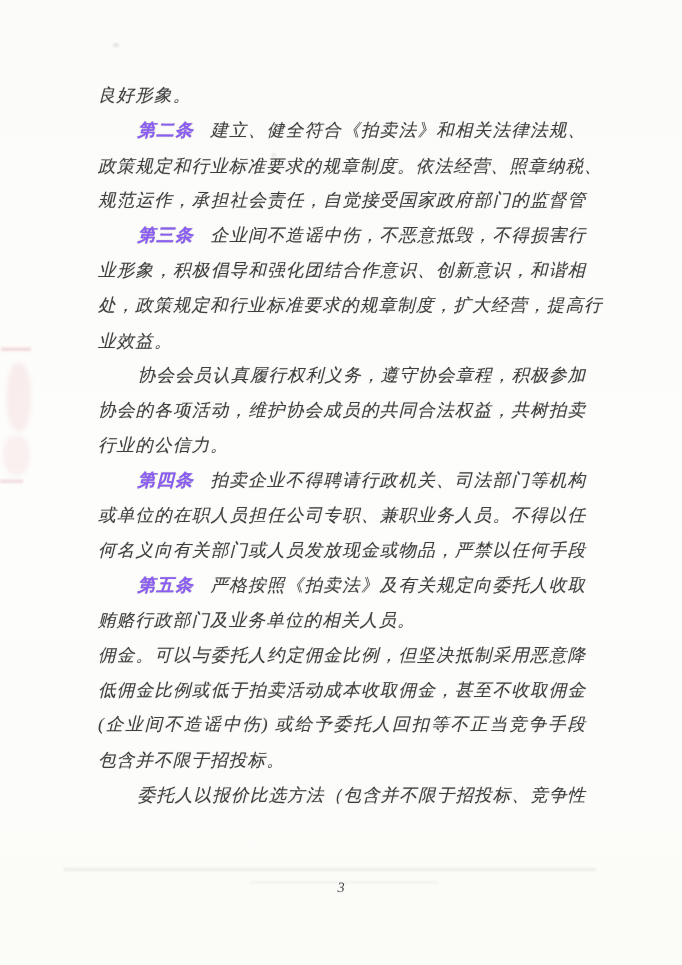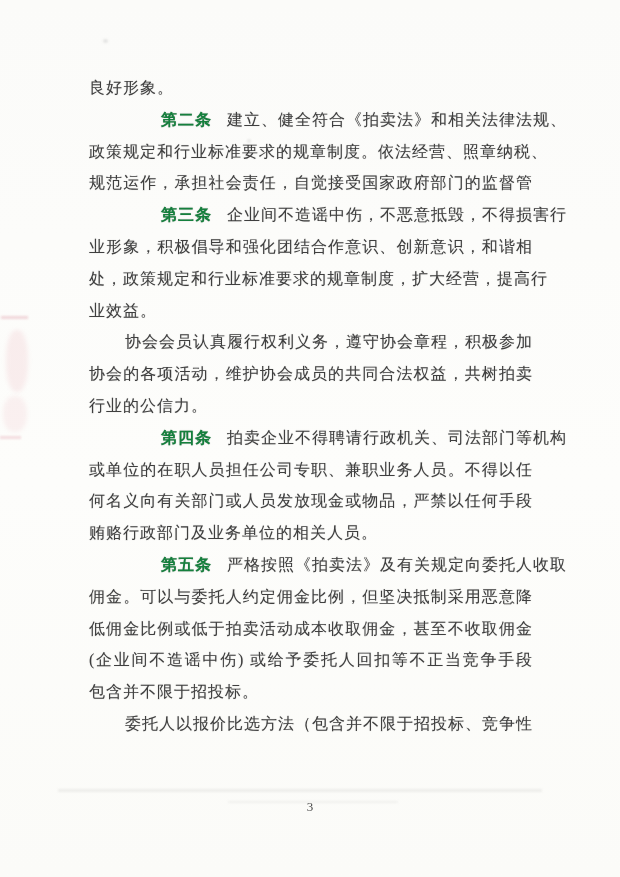--- a/index.html
+++ b/index.html
@@ -3,43 +3,42 @@
 <meta charset="utf-8">
 <style>
   html, body { margin: 0; padding: 0; }
   body {
     width: 620px; height: 877px;
     position: relative;
     background: linear-gradient(180deg, #fbfbf9 0%, #fdfdfb 55%, #fbfbf8 100%);
     font-family: "Liberation Serif", "DejaVu Serif", serif;
     overflow: hidden;
   }
-  .page { position: absolute; inset: 0; }
+  .page { position: absolute; inset: 0; font-style: italic; }
   .text-block {
     position: absolute;
     left: 89px; top: 72px; width: 444px;
     color: #3f3f3f;
     font-size: 16px;
     letter-spacing: 1px;
     text-shadow: 0 0 1px rgba(80,80,80,0.35);
   }
   .line {
     height: 31.8px;
     line-height: 31.8px;
     white-space: nowrap;
     text-align: justify;
   }
   .line.full { text-align-last: justify; }
   .line.indent { text-indent: 36px; }
   .lead {
     font-weight: bold;
-    color: #15803d;
+    color: #8b5cf6;
     margin-right: 15px;
     text-shadow: 0 0 1px rgba(50,50,50,0.45);
-    margin-left: 36px;
   }
   .lead:empty { display: none; }
   .page-number {
     position: absolute;
     top: 799px; left: 0; width: 100%;
     text-align: center;
     font-size: 13px;
     color: #4a4a4a;
   }
   
@@ -99,22 +98,22 @@
     <div class="line full indent"><span class="lead">第三条</span><span>企业间不造谣中伤，不恶意抵毁，不得损害行</span></div>
     <div class="line full"><span>业形象，积极倡导和强化团结合作意识、创新意识，和谐相</span></div>
     <div class="line full"><span>处，政策规定和行业标准要求的规章制度，扩大经营，提高行</span></div>
     <div class="line"><span>业效益。</span></div>
     <div class="line full indent"><span>协会会员认真履行权利义务，遵守协会章程，积极参加</span></div>
     <div class="line full"><span>协会的各项活动，维护协会成员的共同合法权益，共树拍卖</span></div>
     <div class="line"><span>行业的公信力。</span></div>
     <div class="line full indent"><span class="lead">第四条</span><span>拍卖企业不得聘请行政机关、司法部门等机构</span></div>
     <div class="line full"><span>或单位的在职人员担任公司专职、兼职业务人员。不得以任</span></div>
     <div class="line full"><span>何名义向有关部门或人员发放现金或物品，严禁以任何手段</span></div>
+    <div class="line full indent"><span class="lead">第五条</span><span>严格按照《拍卖法》及有关规定向委托人收取</span></div>
     <div class="line"><span>贿赂行政部门及业务单位的相关人员。</span></div>
-    <div class="line full indent"><span class="lead">第五条</span><span>严格按照《拍卖法》及有关规定向委托人收取</span></div>
     <div class="line full"><span>佣金。可以与委托人约定佣金比例，但坚决抵制采用恶意降</span></div>
     <div class="line full"><span>低佣金比例或低于拍卖活动成本收取佣金，甚至不收取佣金</span></div>
     <div class="line full"><span>(企业间不造谣中伤) 或给予委托人回扣等不正当竞争手段</span></div>
     <div class="line"><span>包含并不限于招投标。</span></div>
     <div class="line full indent"><span>委托人以报价比选方法（包含并不限于招投标、竞争性</span></div>
   </div>
 
   <div class="page-number">3</div>
 
 </div>

